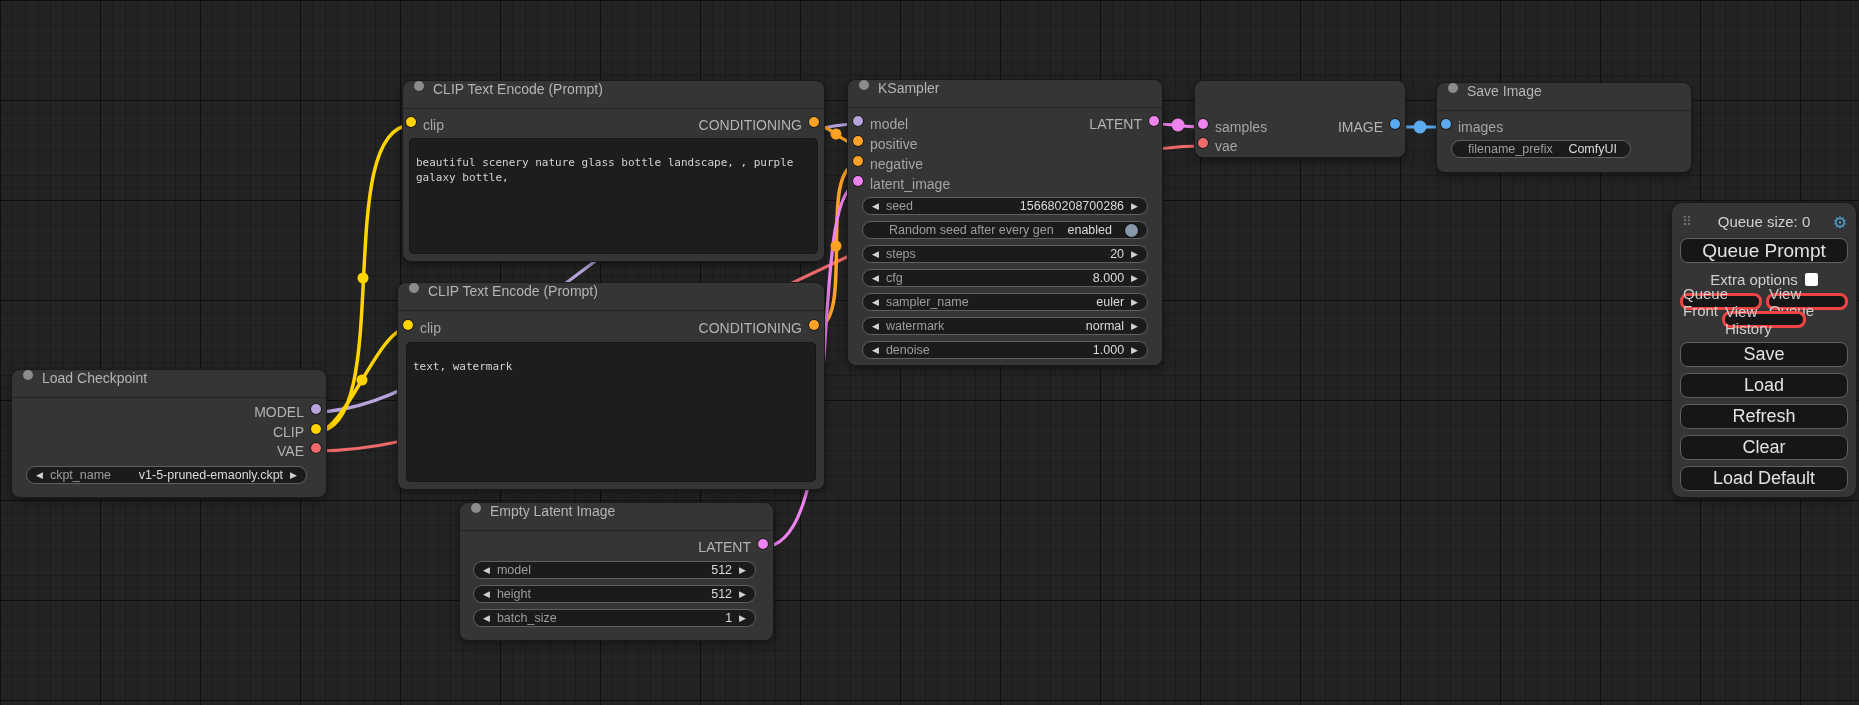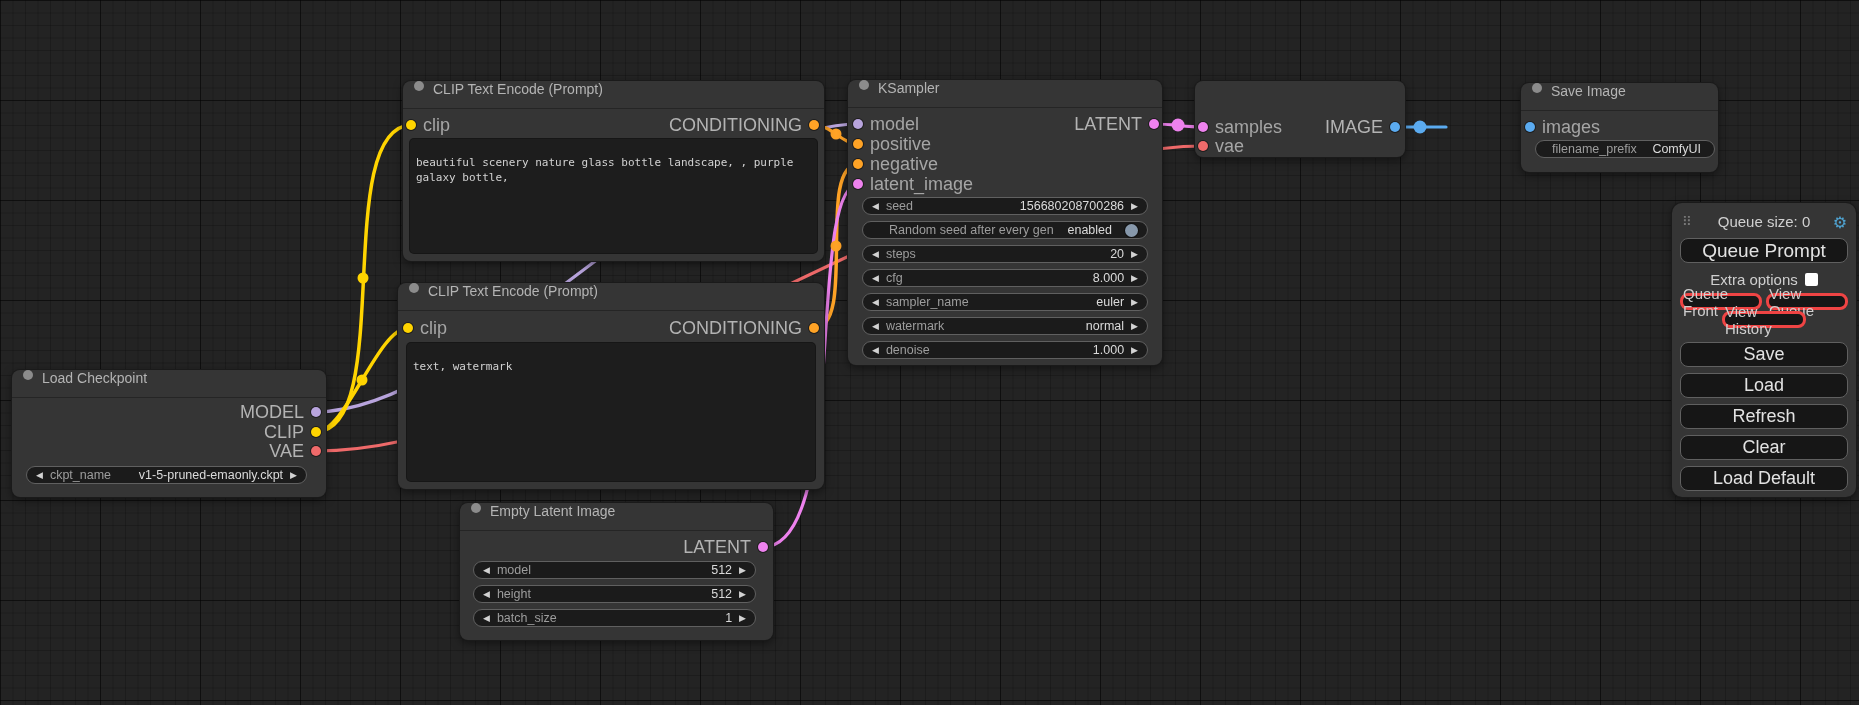--- a/index.html
+++ b/index.html
@@ -19,21 +19,21 @@
     position:absolute;z-index:2;background:#353535;border-radius:8px;
     box-shadow:0 0 0 1px #1a1a1a, 0 3px 10px rgba(0,0,0,0.5);
     color:#b5b5b5;
   }
   .node-header{
     position:absolute;top:0;left:0;right:0;height:28px;display:flex;align-items:flex-start;
     padding-left:11px;border-bottom:1px solid rgba(0,0,0,0.30);box-sizing:border-box;
     font-size:14px;color:#b4b4b4;white-space:nowrap;
   }
   .title-dot{width:10px;height:10px;border-radius:50%;background:#8c8c8c;margin-right:9px;flex:none;}
-  .srow{position:absolute;height:16px;display:flex;align-items:center;gap:7px;font-size:18px;color:#a5a5a5;white-space:nowrap;}
+  .srow{position:absolute;height:16px;display:flex;gap:7px;font-size:14px;color:#a5a5a5;white-space:nowrap;}
   .srow.out{flex-direction:row-reverse;color:#b3b3b3;}
   .dot{width:10px;height:10px;border-radius:50%;flex:none;box-shadow:0 0 0 1px rgba(0,0,0,0.45);}
   .pill{
     position:absolute;height:18px;background:#1b1b1b;border:1px solid #606060;border-radius:10px;
     display:flex;align-items:center;gap:7px;padding:0 9px;box-sizing:border-box;white-space:nowrap;
   }
   .arr{font-family:"DejaVu Sans",sans-serif;font-size:9px;color:#d2d2d2;line-height:1;flex:none;}
   .wlabel{font-size:12.5px;color:#9d9d9d;}
   .wval{margin-left:auto;font-size:12.5px;color:#dadada;}
   .prompt{
@@ -251,21 +251,21 @@
   <div class="srow" style="top:57px;left:3px;">
     <span class="dot" style="background-color: rgb(239, 106, 106);"></span>
     <span>vae</span>
   </div>
   <div class="srow out" style="top:38px;right:5px;">
     <span class="dot" style="background-color: rgb(91, 171, 240);"></span>
     <span>IMAGE</span>
   </div>
 </div>
 
-<div class="node" style="left:1521px;top:83px;width:197px;height:89px;">
+<div class="node" style="left:1437px;top:83px;width:254px;height:89px;">
   <div class="node-header">
     <span class="title-dot"></span>
     <span>Save Image</span>
   </div>
   <div class="srow" style="top:36px;left:4px;">
     <span class="dot" style="background-color: rgb(91, 171, 240);"></span>
     <span>images</span>
   </div>
   <div class="pill" style="left:14px;top:57px;width:180px;padding-left:16px;">
     <span class="wlabel">filename_prefix</span>

